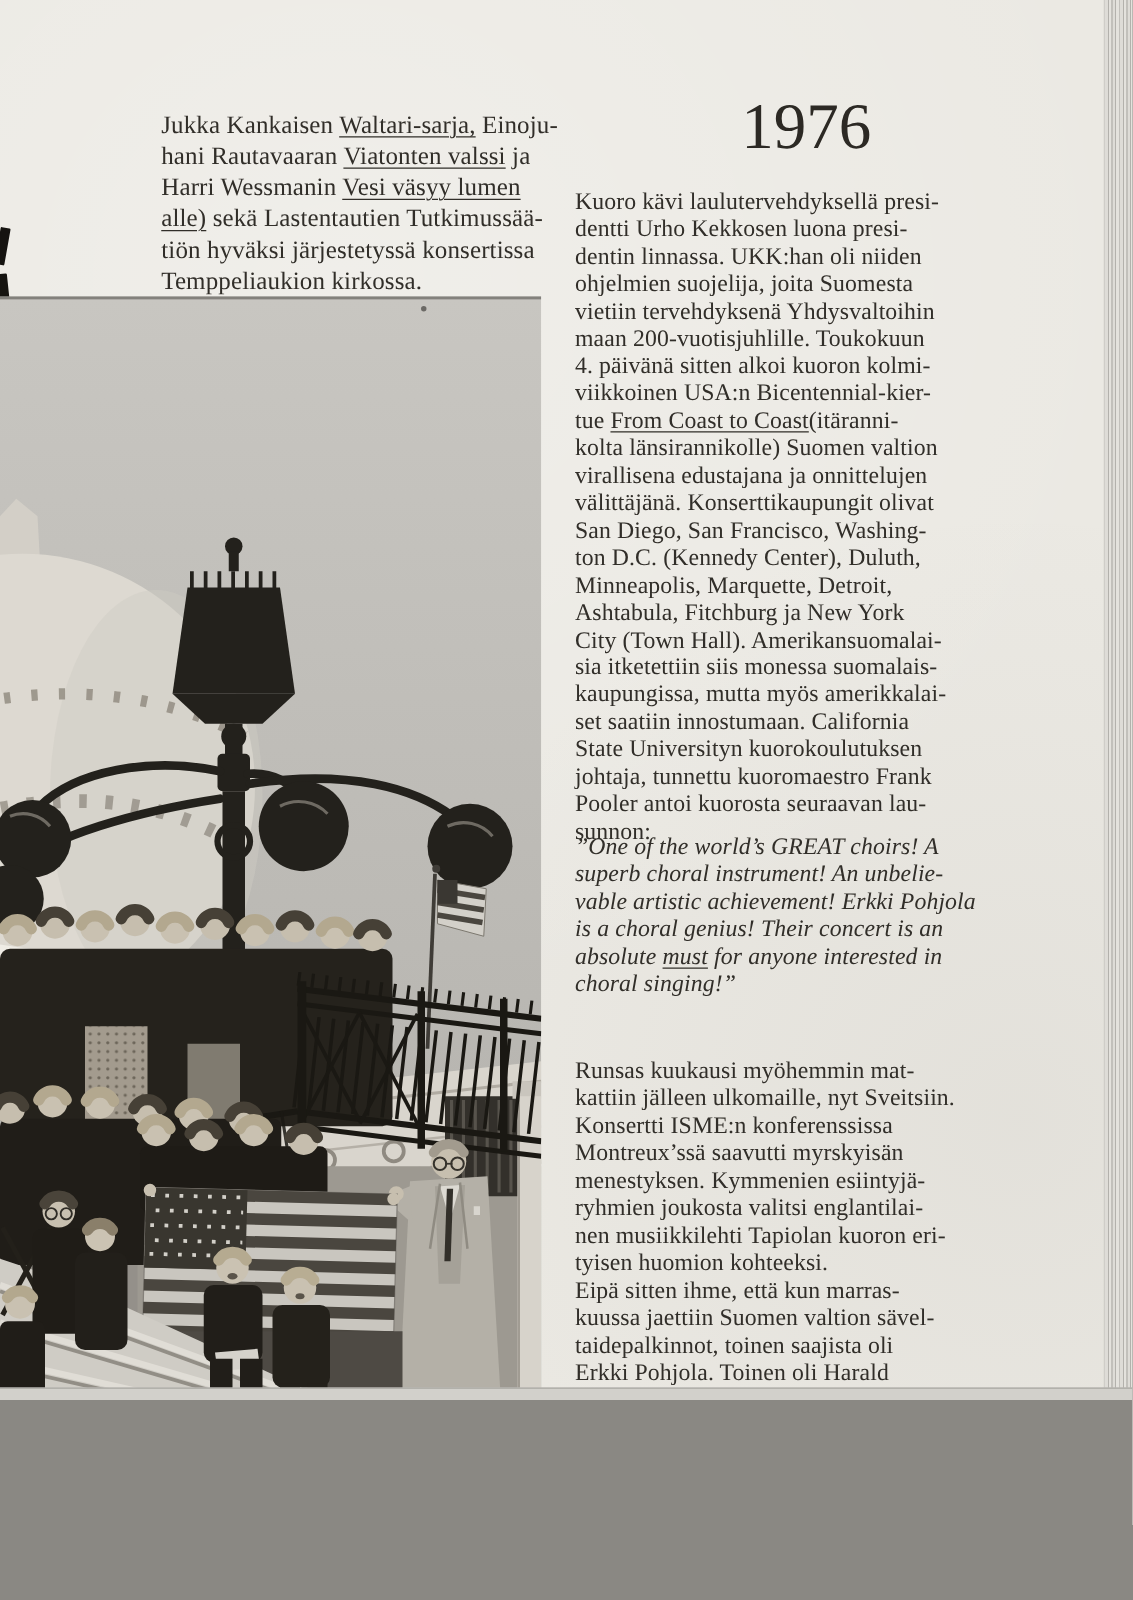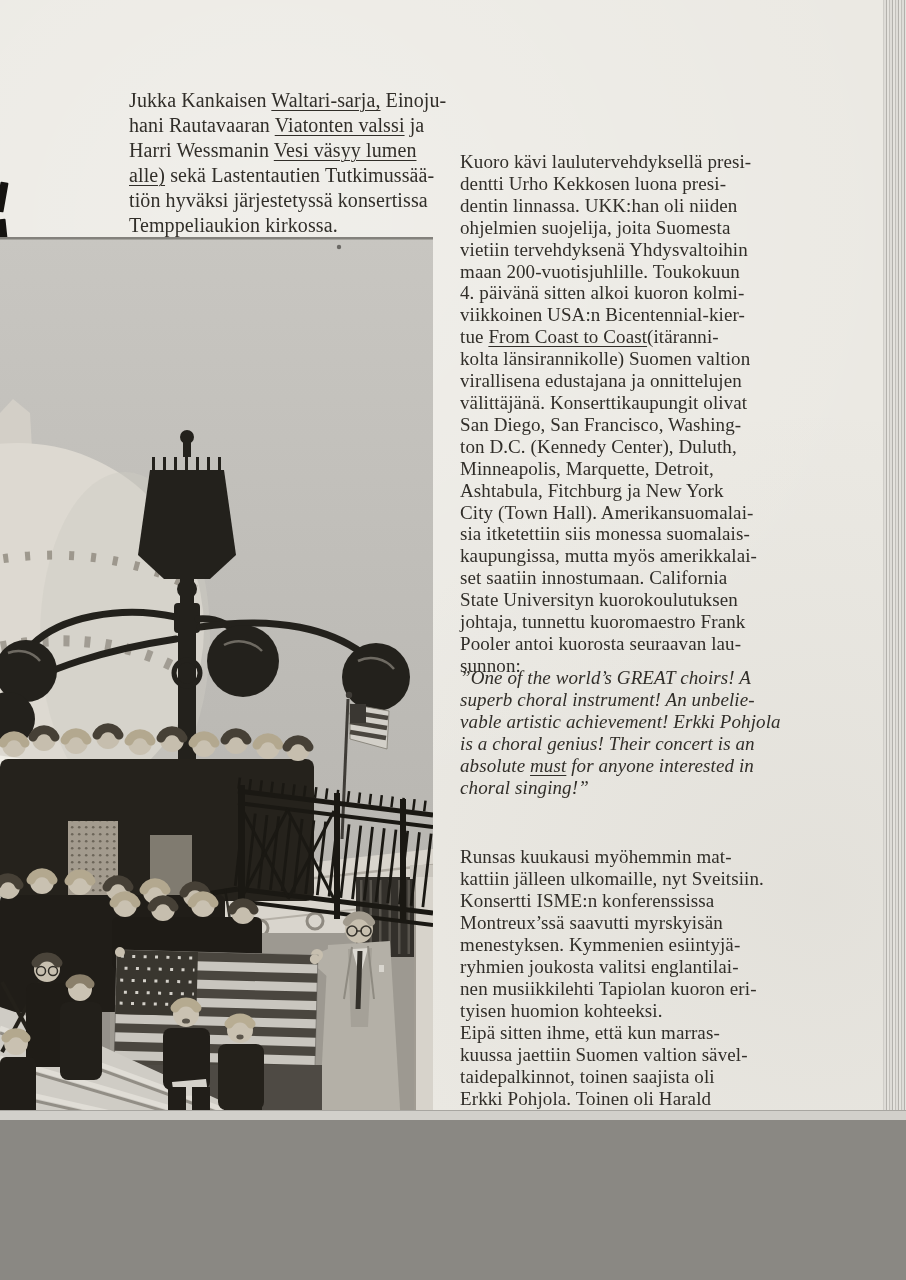--- a/index.html
+++ b/index.html
@@ -74,20 +74,21 @@
   <div class="bmark" id="bmark1"></div>
   <div class="bmark" id="bmark2"></div>
 
   <div id="left-note" class="pre"><span>Jukka Kankaisen </span><span class="u">Waltari-sarja,</span><span> Einoju-
 hani Rautavaaran </span><span class="u">Viatonten valssi</span><span> ja
 Harri Wessmanin </span><span class="u">Vesi väsyy lumen</span><span>
 </span><span class="u">alle)</span><span> sekä Lastentautien Tutkimussää-
 tiön hyväksi järjestetyssä konsertissa
 Temppeliaukion kirkossa.</span></div>
 
+  <div id="year-heading">1976</div>
   <div id="para1" class="pre"><span>Kuoro kävi laulutervehdyksellä presi-
 dentti Urho Kekkosen luona presi-
 dentin linnassa. UKK:han oli niiden
 ohjelmien suojelija, joita Suomesta
 vietiin tervehdyksenä Yhdysvaltoihin
 maan 200-vuotisjuhlille. Toukokuun
 4. päivänä sitten alkoi kuoron kolmi-
 viikkoinen USA:n Bicentennial-kier-
 tue </span><span class="u">From Coast to Coast</span><span>(itäranni-
 kolta länsirannikolle) Suomen valtion

